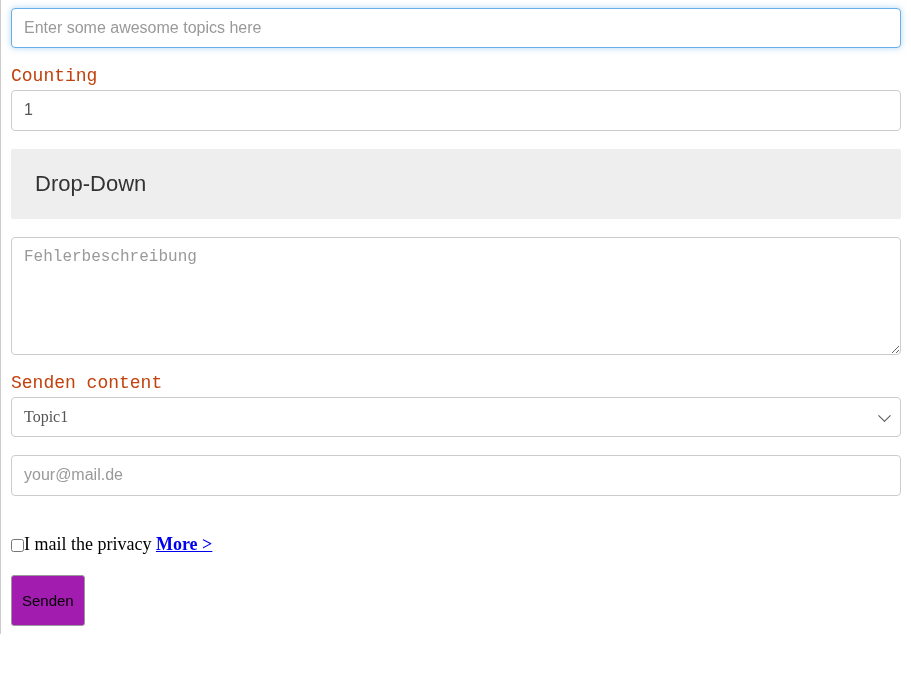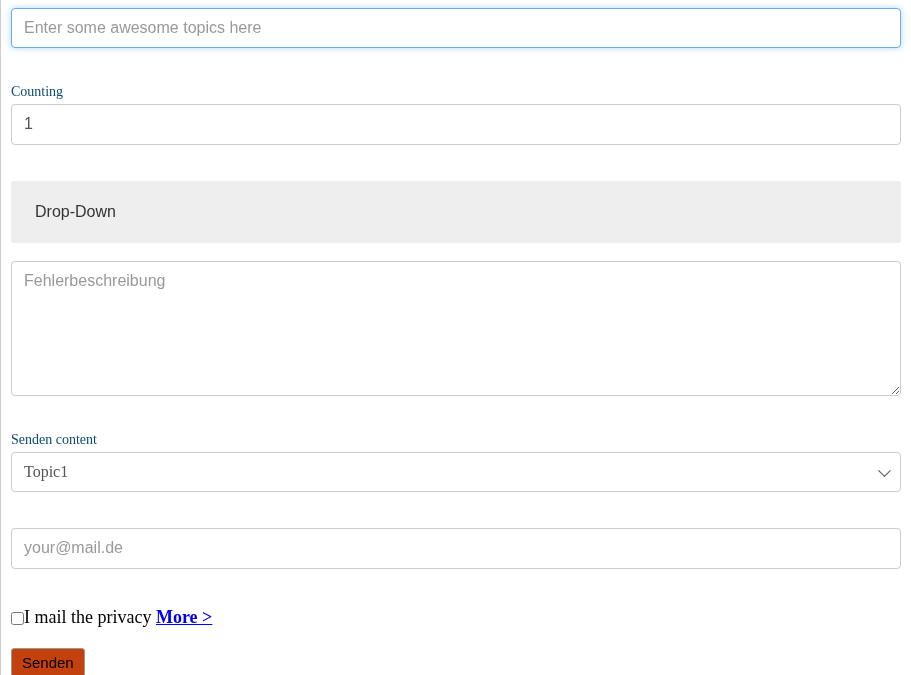--- a/index.html
+++ b/index.html
@@ -30,41 +30,41 @@
     .form-control::placeholder {
       color: #999;
       opacity: 1;
     }
     .focused {
       border-color: #66afe9;
       box-shadow: 0 0 6px rgba(102,175,233,0.5);
       outline: none;
     }
     .form-group {
-      margin-bottom: 36px;
+      margin-bottom: 18px;
     }
     .label {
-      font-family: Liberation Serif, serif;
-      font-size: 14px;
-      color: #0c4a6e;
+      font-family: Liberation Mono, monospace;
+      font-size: 18px;
+      color: #c2410c;
       display: block;
       margin-bottom: 4px;
     }
     .panel {
       background: #eeeeee;
       border-radius: 2px;
       padding: 22px 24px;
       font-family: Arial, Helvetica, sans-serif;
-      font-size: 16px;
+      font-size: 22px;
       color: #333;
       margin-bottom: 18px;
     }
     textarea.form-control {
-      font-family: Liberation Sans, sans-serif;
-      height: 135px;
+      font-family: Liberation Mono, monospace;
+      height: 118px;
       resize: both;
     }
     select.form-control {
       appearance: none;
       -webkit-appearance: none;
       background-image: none;
       padding-right: 30px;
       font-family: Liberation Serif, serif;
     }
     .select-wrap {
@@ -95,22 +95,22 @@
     .link {
       color: #0000EE;
       text-decoration: underline;
       font-weight: bold;
       cursor: pointer;
       margin-top: 28px;
     }
     .btn {
       font-family: Arial, Helvetica, sans-serif;
       font-size: 15px;
-      padding: 5px 10px;
-      background: #c2410c;
+      padding: 16px 10px;
+      background: #a21caf;
       border: 1px solid #999;
       border-radius: 3px;
       cursor: pointer;
     }
   </style>
 </head>
 <body>
 
 
 

